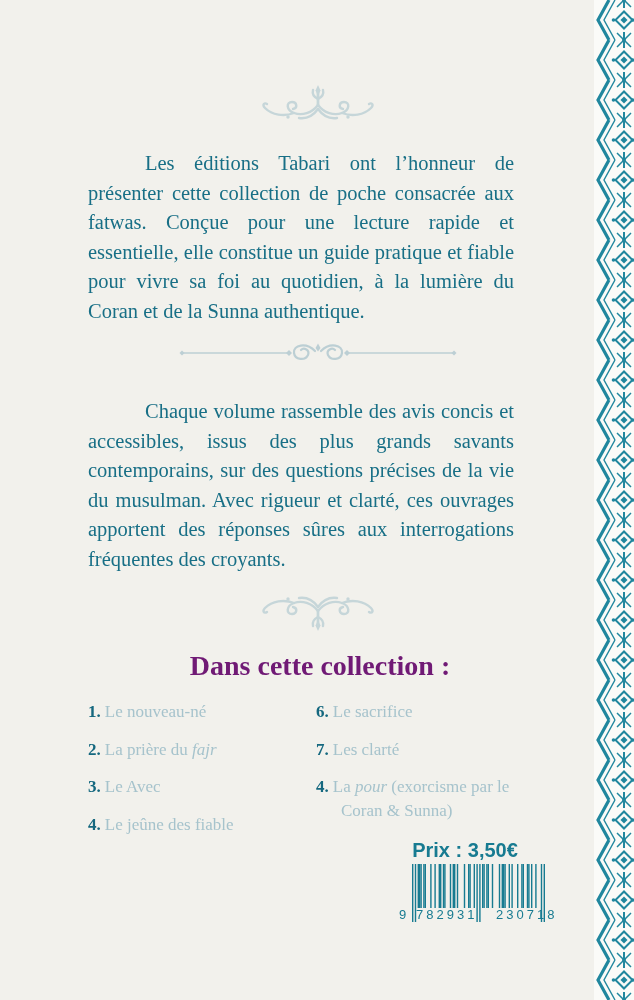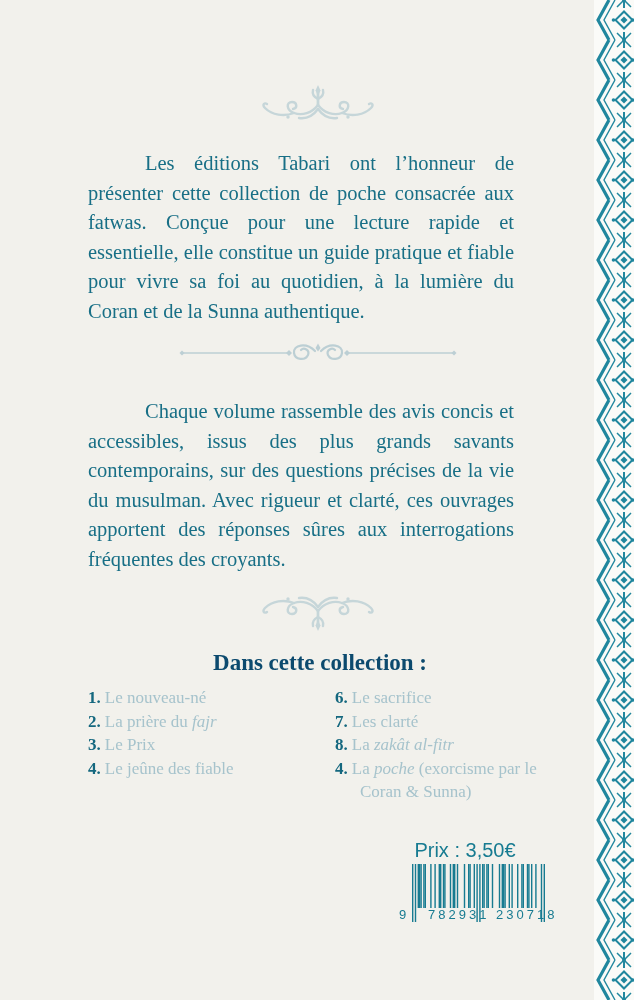--- a/index.html
+++ b/index.html
@@ -27,44 +27,44 @@
     font-size:20.5px;line-height:29.5px;
     text-align:justify;text-indent:57px;
     margin:0;
   }
   .para-1{top:149px;}
   .para-2{top:397px;}
 
   
   .collection-heading{
     position:absolute;left:120px;top:650px;width:400px;
-    text-align:center;color:#0c4a6e;font-weight:bold;font-size:23px;margin:0;
+    text-align:center;color:#701a75;font-weight:bold;font-size:28px;margin:0;
   }
   .col{position:absolute;top:686px;font-size:17px;line-height:23.5px;color:#a6c3cc;}
   .col-1{left:88px;width:208px;}
-  .col-2{left:335px;width:218px;}
-  .item{padding-left:25px;text-indent:-25px;}
+  .col-2{left:316px;width:218px;}
+  .item{padding-left:25px;text-indent:-25px;margin-top:14px;}
   .item .num{color:#15687f;font-weight:bold;font-style:normal;padding-right:4px;}
   .item i{}
 
   
   .price{
     position:absolute;left:400px;top:839px;width:130px;text-align:center;
-    font-family:"Liberation Sans", sans-serif;font-weight:normal;
+    font-family:"Liberation Sans", sans-serif;font-weight:bold;
     font-size:20px;color:#177b91;margin:0;
   }
   .barcode{position:absolute;left:412px;top:864px;width:133px;height:64px;}
   .barcode svg{position:absolute;left:0;top:0;}
   .bc-digits{
     position:absolute;top:43px;
     font-family:"Liberation Sans", sans-serif;
     font-size:13px;color:#177b91;
   }
   .bc-lead{left:-13px;}
-  .bc-g1{left:16px;width:60px;text-align:center;letter-spacing:3px;}
+  .bc-g1{left:4px;width:60px;text-align:center;letter-spacing:3px;}
   .bc-g2{left:84px;width:60px;text-align:left;letter-spacing:3px;}
 </style>
 </head>
 <body>
 
 <div class="cover">
 
   <div class="border-strip">
     <svg width="40" height="1000" viewBox="0 0 40 1000" xmlns="http://www.w3.org/2000/svg">
       <defs>
@@ -140,28 +140,27 @@
         <circle cx="88" cy="33" r="1.7"></circle>
         <circle cx="28" cy="33" r="1.7"></circle>
       </g>
     </svg>
   </div>
 
   <h2 class="collection-heading">Dans cette collection :</h2>
   <div class="col col-1">
       <div class="item"><span class="num">1.</span><span>Le nouveau-né</span></div>
       <div class="item"><span class="num">2.</span><span>La prière du </span><i>fajr</i></div>
-      <div class="item"><span class="num">3.</span><span>Le Prix</span></div>
+      <div class="item"><span class="num">3.</span><span>Le Avec</span></div>
       <div class="item"><span class="num">4.</span><span>Le jeûne des fiable</span></div>
     </div>
   <div class="col col-2">
       <div class="item"><span class="num">6.</span><span>Le sacrifice</span></div>
       <div class="item"><span class="num">7.</span><span>Les clarté</span></div>
-      <div class="item"><span class="num">8.</span><span>La </span><i>zakât al-fitr</i></div>
-      <div class="item"><span class="num">4.</span><span>La </span><i>poche</i><span> (exorcisme par le Coran &amp; Sunna)</span></div>
+      <div class="item"><span class="num">4.</span><span>La </span><i>pour</i><span> (exorcisme par le Coran &amp; Sunna)</span></div>
     </div>
 
   <p class="price">Prix : 3,50€</p>
 
   <div class="barcode">
     <svg id="bc-svg" width="133" height="60" viewBox="0 0 133 60" xmlns="http://www.w3.org/2000/svg">
         <rect x="0.00" y="0" width="1.4" height="58" fill="#177b91"></rect>
         <rect x="2.80" y="0" width="1.4" height="58" fill="#177b91"></rect>
         <rect x="5.60" y="0" width="1.4" height="44" fill="#177b91"></rect>
         <rect x="7.00" y="0" width="1.4" height="44" fill="#177b91"></rect>

